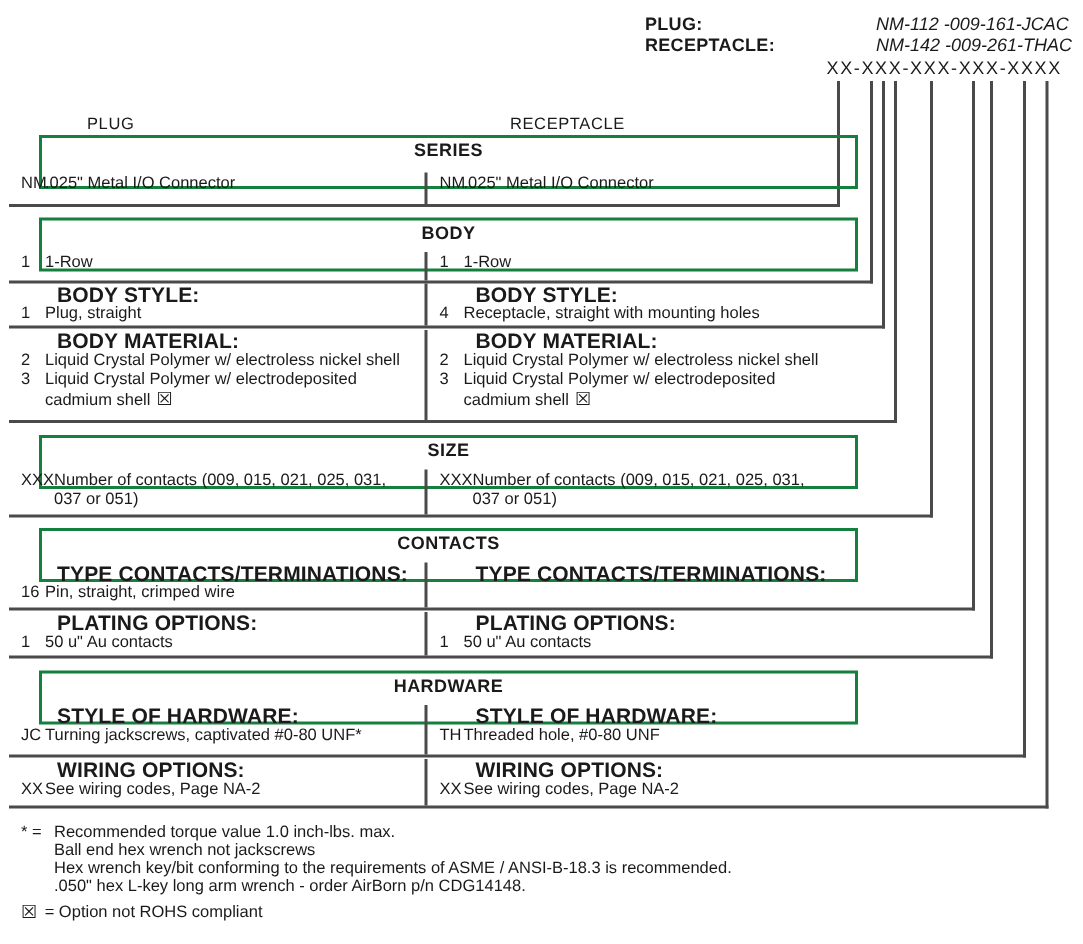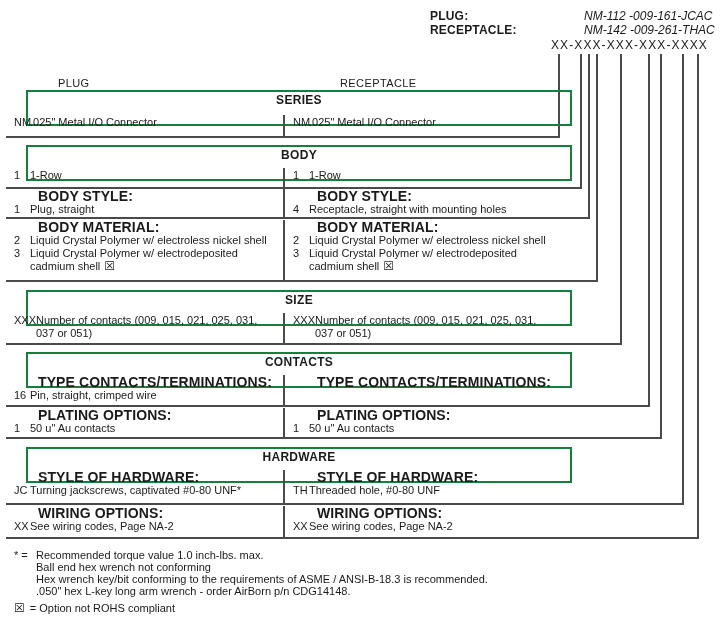--- a/index.html
+++ b/index.html
@@ -238,21 +238,21 @@
       <div class="row-label">WIRING OPTIONS:</div>
       <div class="entry">
         <span class="code">XX</span>
         <span class="desc">See wiring codes, Page NA-2</span>
       </div>
     </div>
   </div>
 
   <div class="fn fn-marker" style="top:549px">* =</div>
   <div class="fn fn-line" style="top:549px">Recommended torque value 1.0 inch-lbs. max.</div>
-  <div class="fn fn-line" style="top:561px">Ball end hex wrench not conforming</div>
+  <div class="fn fn-line" style="top:561px">Ball end hex wrench not jackscrews</div>
   <div class="fn fn-line" style="top:573px">Hex wrench key/bit conforming to the requirements of ASME / ANSI-B-18.3 is recommended.</div>
   <div class="fn fn-line" style="top:585px">.050" hex L-key long arm wrench - order AirBorn p/n CDG14148.</div>
   <div class="fn fn-rohs" style="top:602px">
     <span class="xbox">☒</span>
     <span>= Option not ROHS compliant</span>
   </div>
 
 </div>
 
 </body></html>

